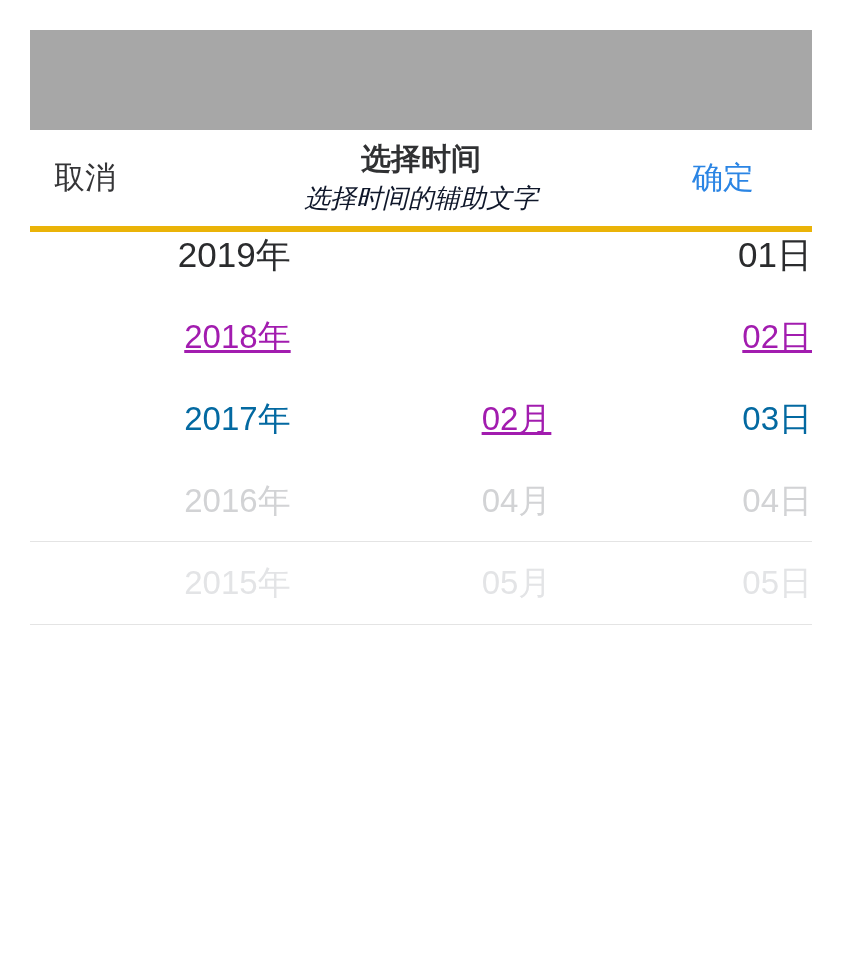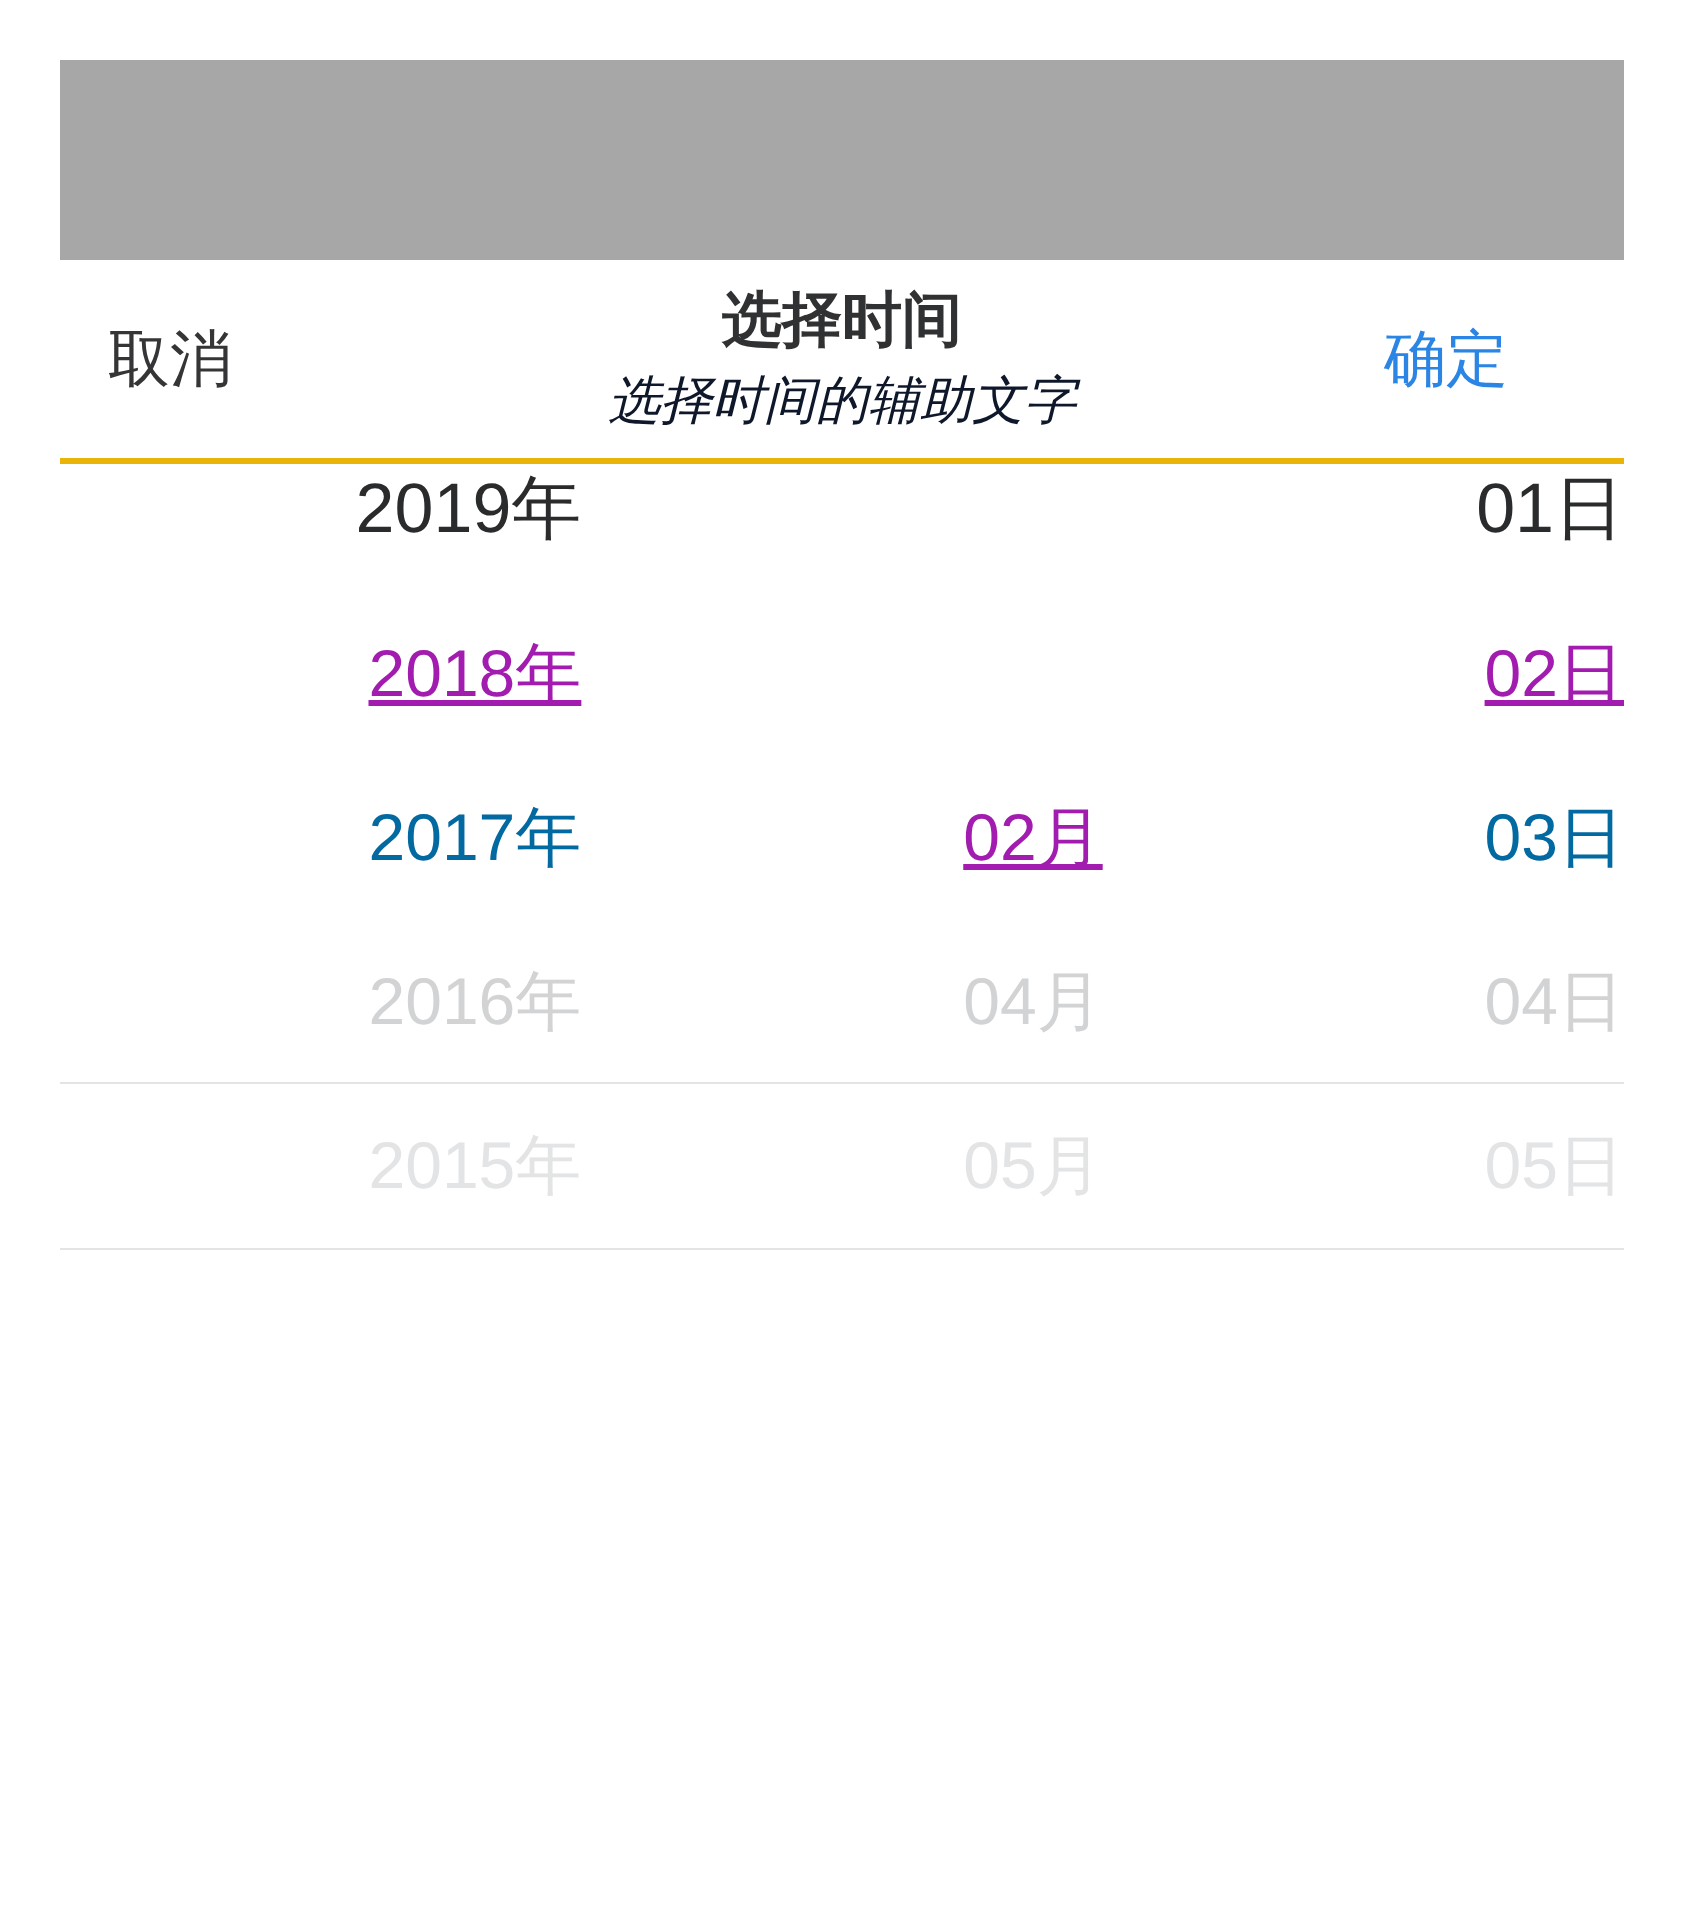--- a/index.html
+++ b/index.html
@@ -26,21 +26,21 @@
     .picker {
       position: absolute;
       left: 0; right: 0; bottom: 0;
       height: 806px;
       background: #fff;
       display: flex;
       flex-direction: column;
     }
     .toolbar {
       height: 102px;
-      border-bottom: 3px solid #eab308;
+      border-bottom: 6px solid #eab308;
       display: flex;
       align-items: center;
       justify-content: space-between;
       padding: 0 24px;
     }
     .btn {
       font-size: 31px;
       background: none;
       border: none;
       cursor: pointer;

